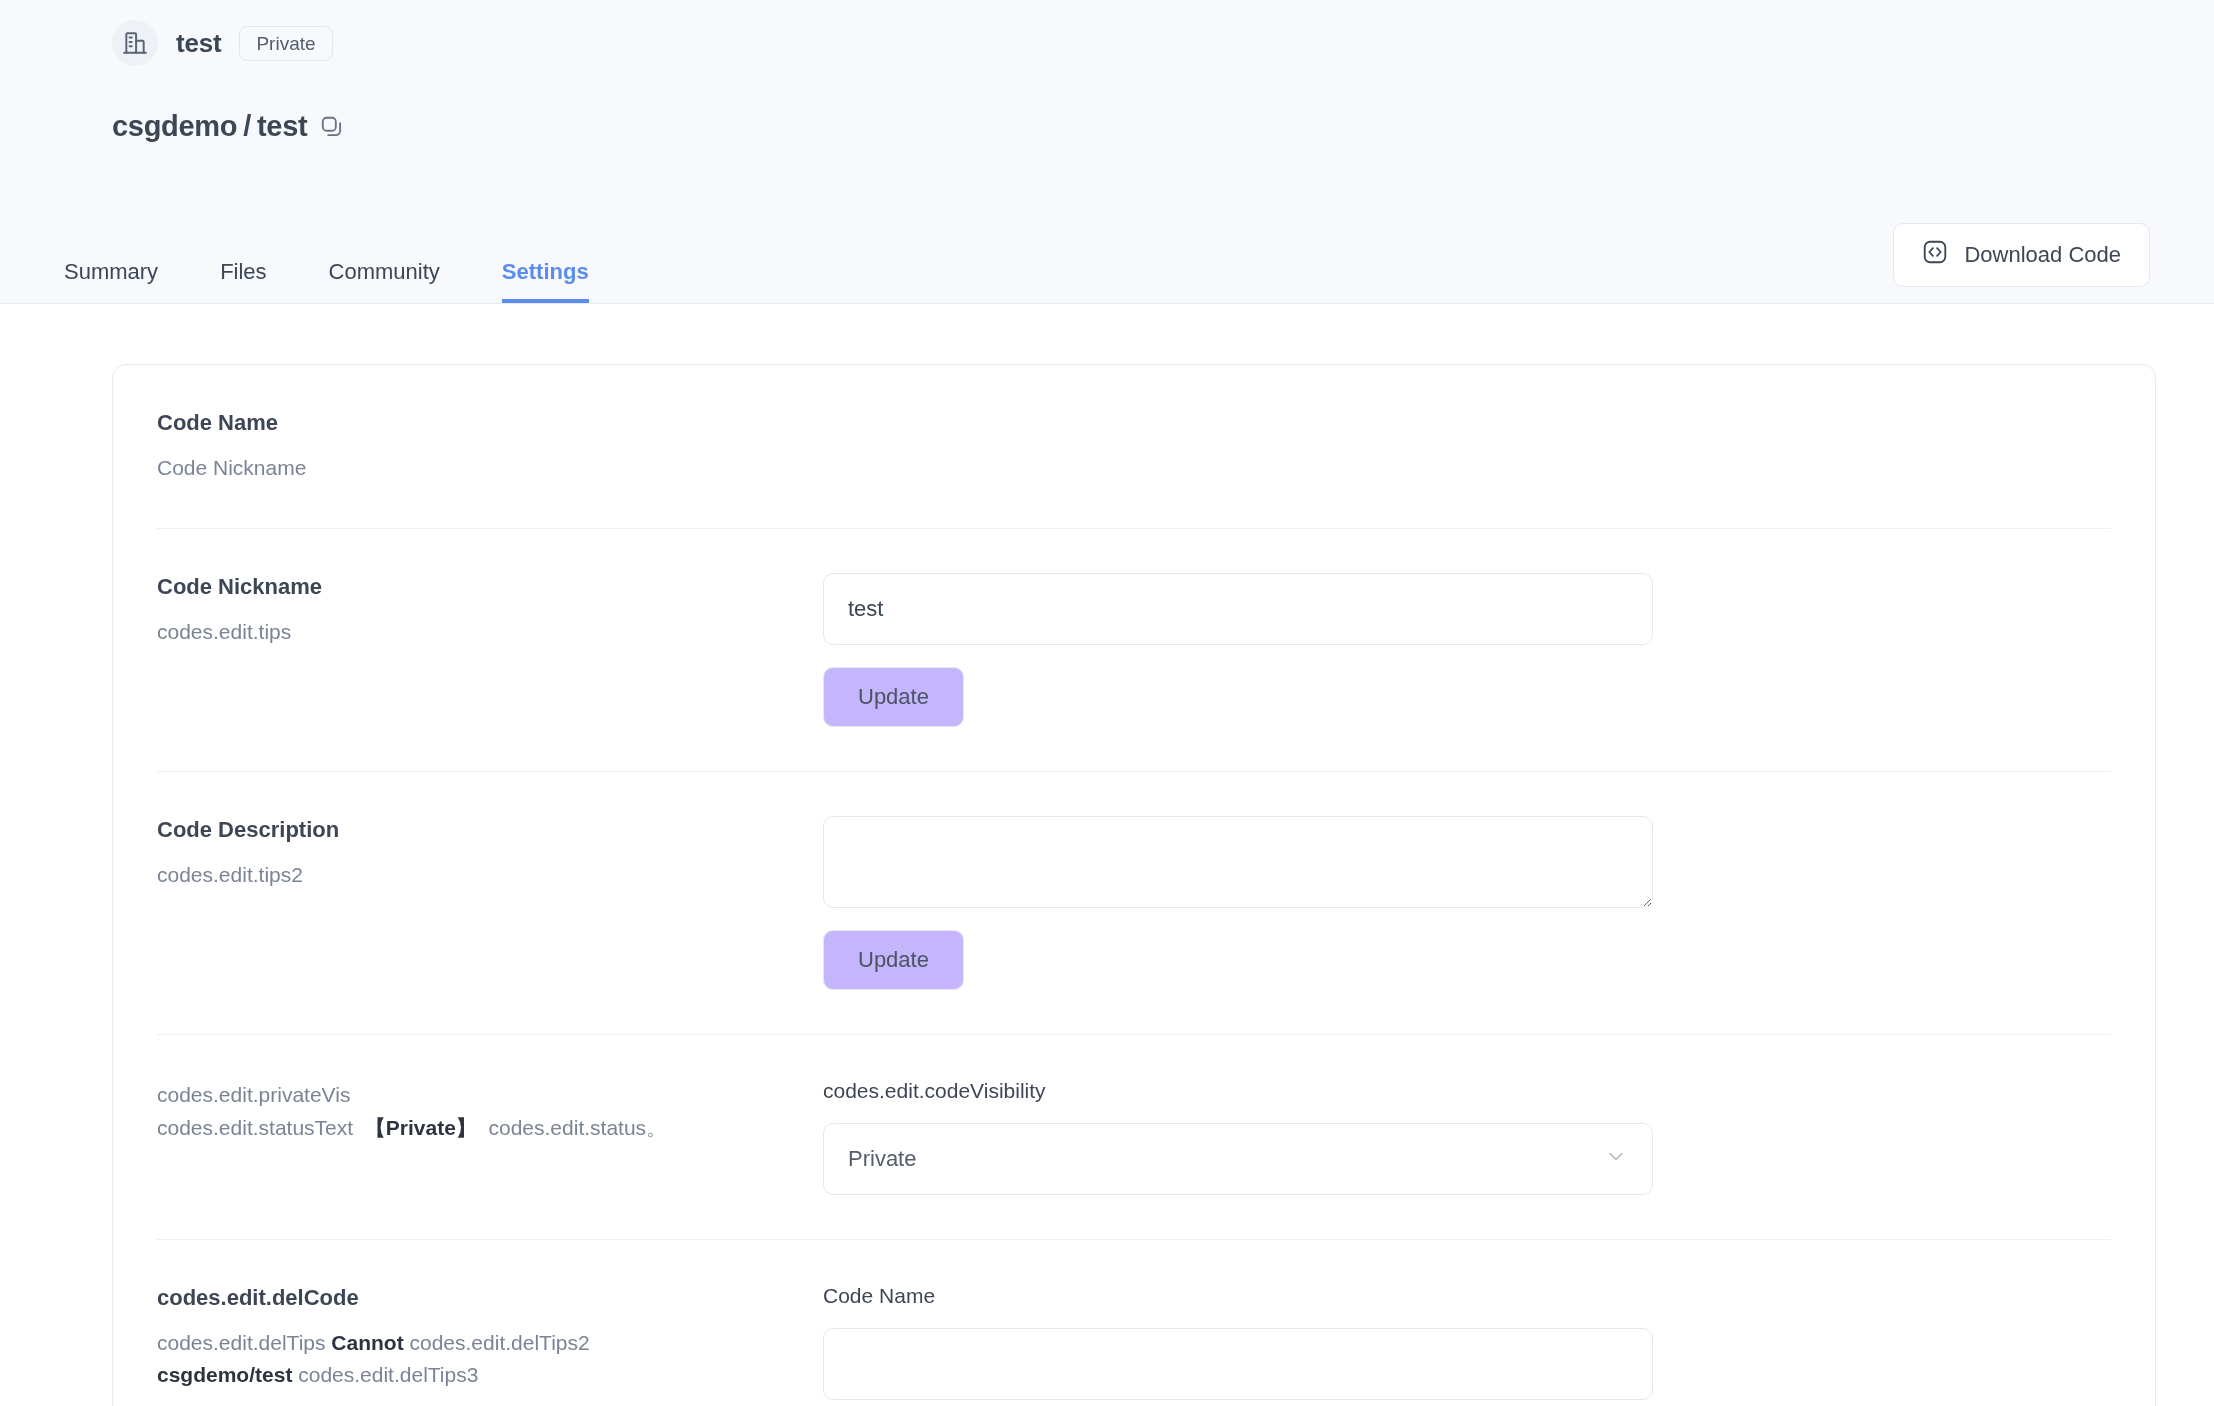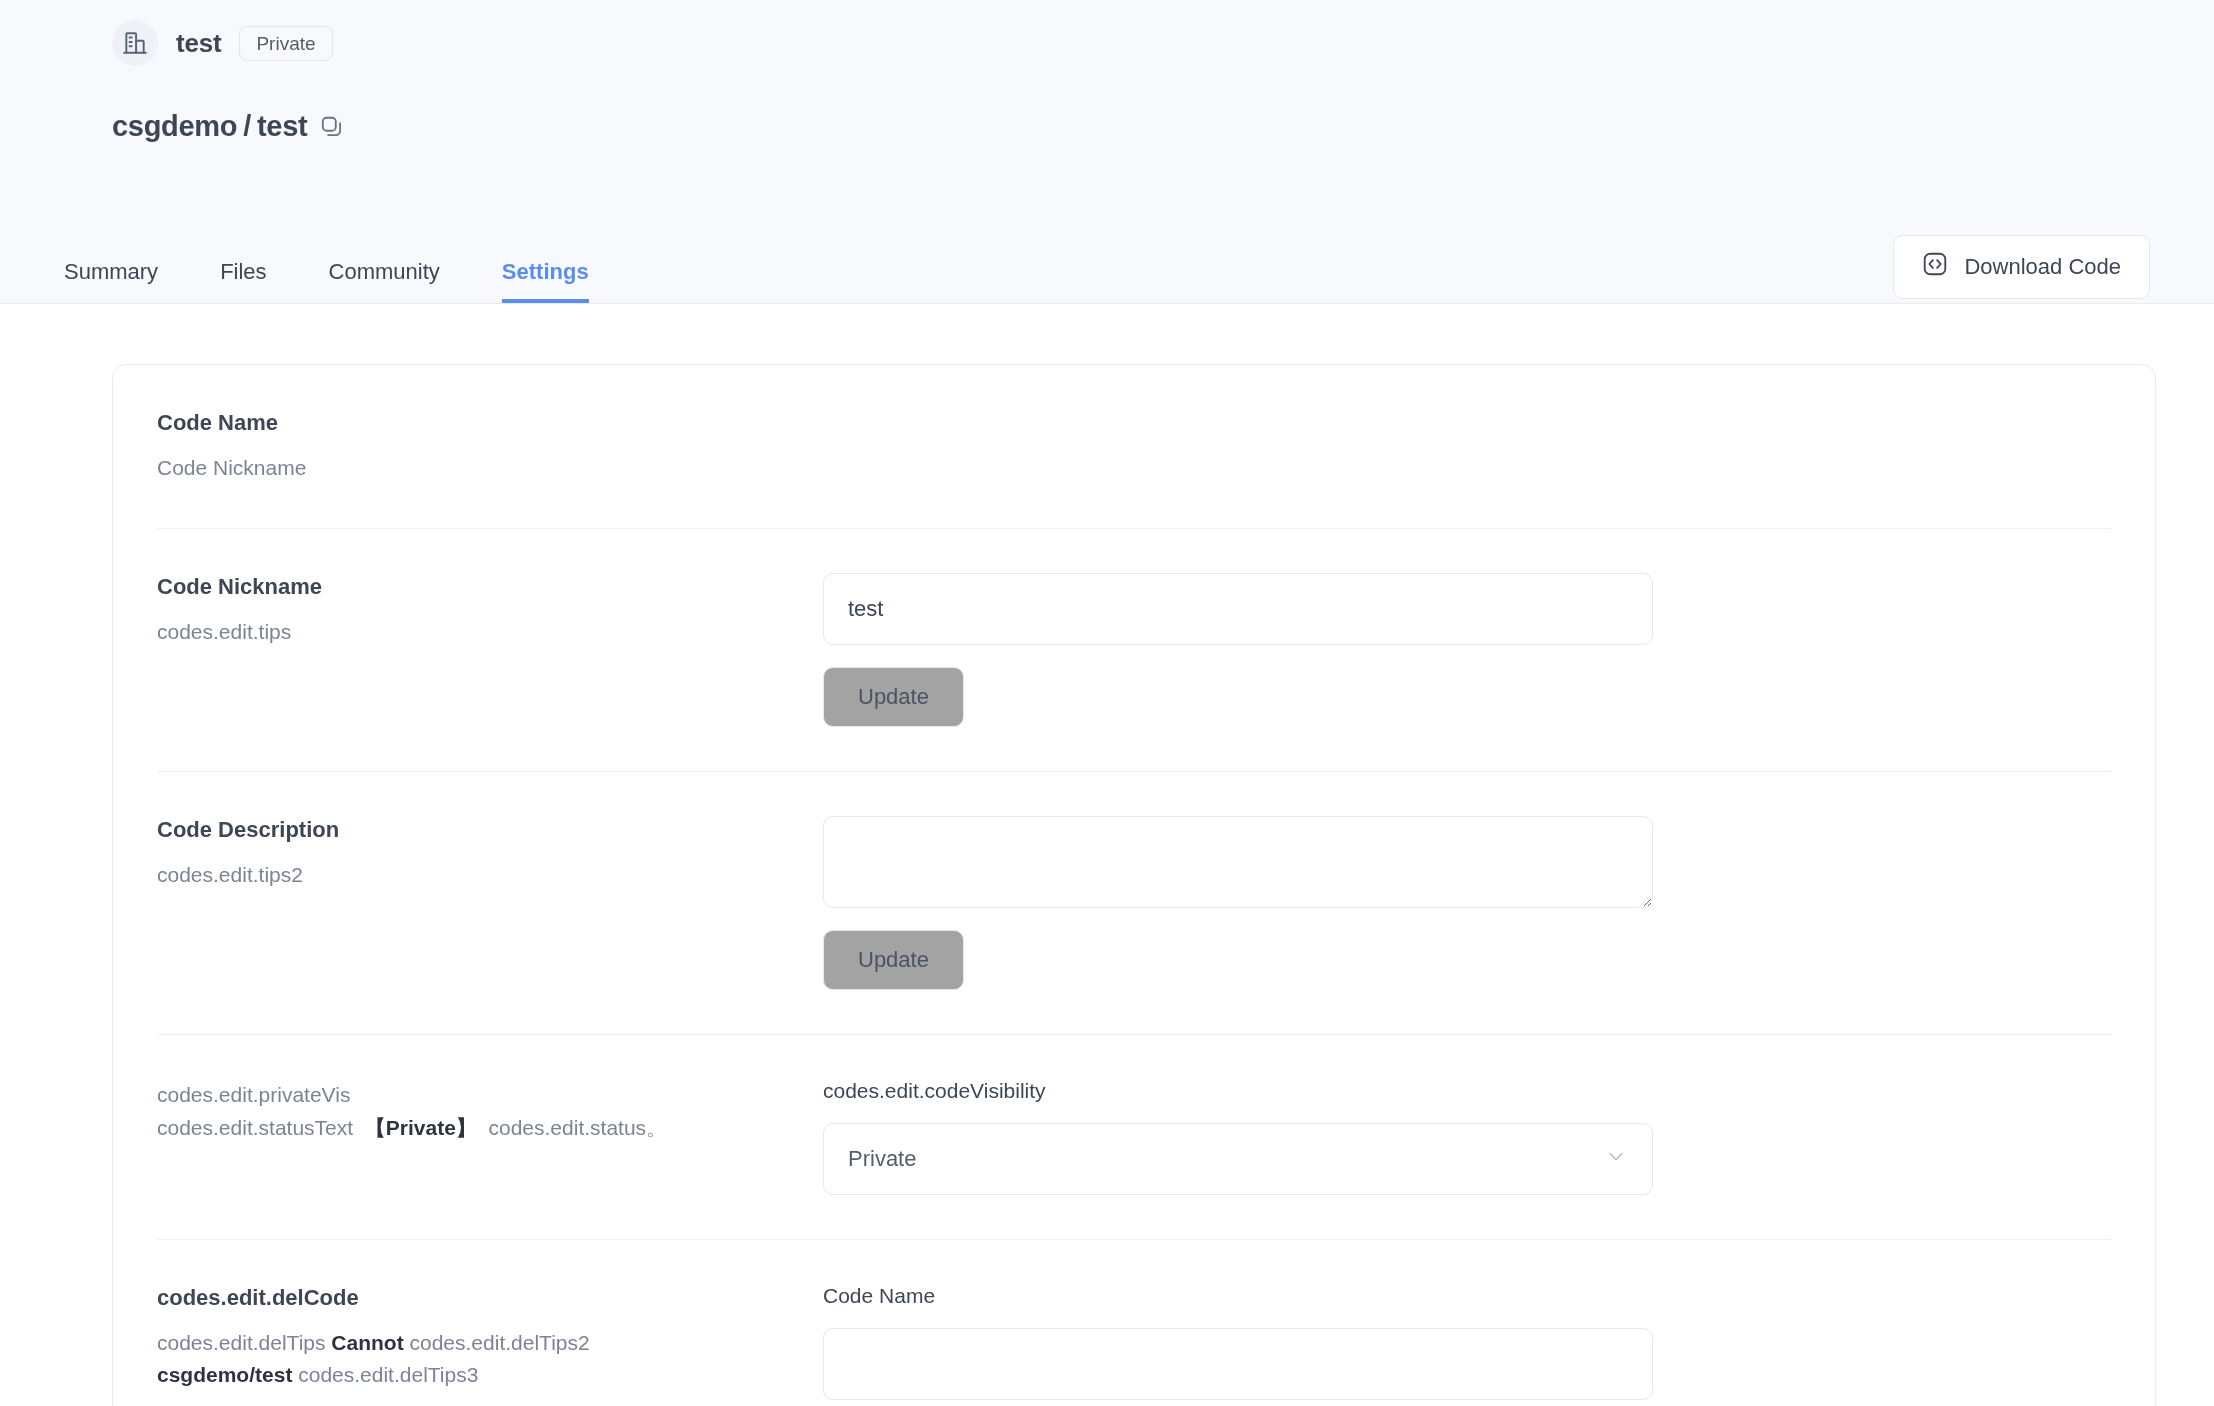--- a/index.html
+++ b/index.html
@@ -92,21 +92,21 @@
     display: flex;
     align-items: center;
     gap: 16px;
     border: 1px solid #e4e8f0;
     background: #ffffff;
     border-radius: 10px;
     padding: 15px 28px;
     font-size: 22px;
     color: #3d4654;
     cursor: pointer;
-    margin-bottom: 4px;
+    margin-bottom: 16px;
   }
 
   
   .card {
     margin: 60px 58px 0 112px;
     border: 1px solid #e8eaf0;
     border-radius: 14px;
     background: #ffffff;
     padding: 0 44px;
     min-height: 1100px;
@@ -173,21 +173,21 @@
     padding: 0 24px;
     display: flex;
     align-items: center;
     justify-content: space-between;
     cursor: pointer;
   }
 
   .btn-update {
     margin-top: 22px;
     border: 1px solid #e4e7ee;
-    background: #a3a3a3;
+    background: #c4b5fd;
     border-radius: 10px;
     padding: 16px 34px;
     font-size: 22px;
     color: #4b5462;
     cursor: pointer;
     font-family: "Liberation Sans", sans-serif;
   }
 
   .del-para { margin-bottom: 22px; }
   .del-para:last-child { margin-bottom: 0; }

